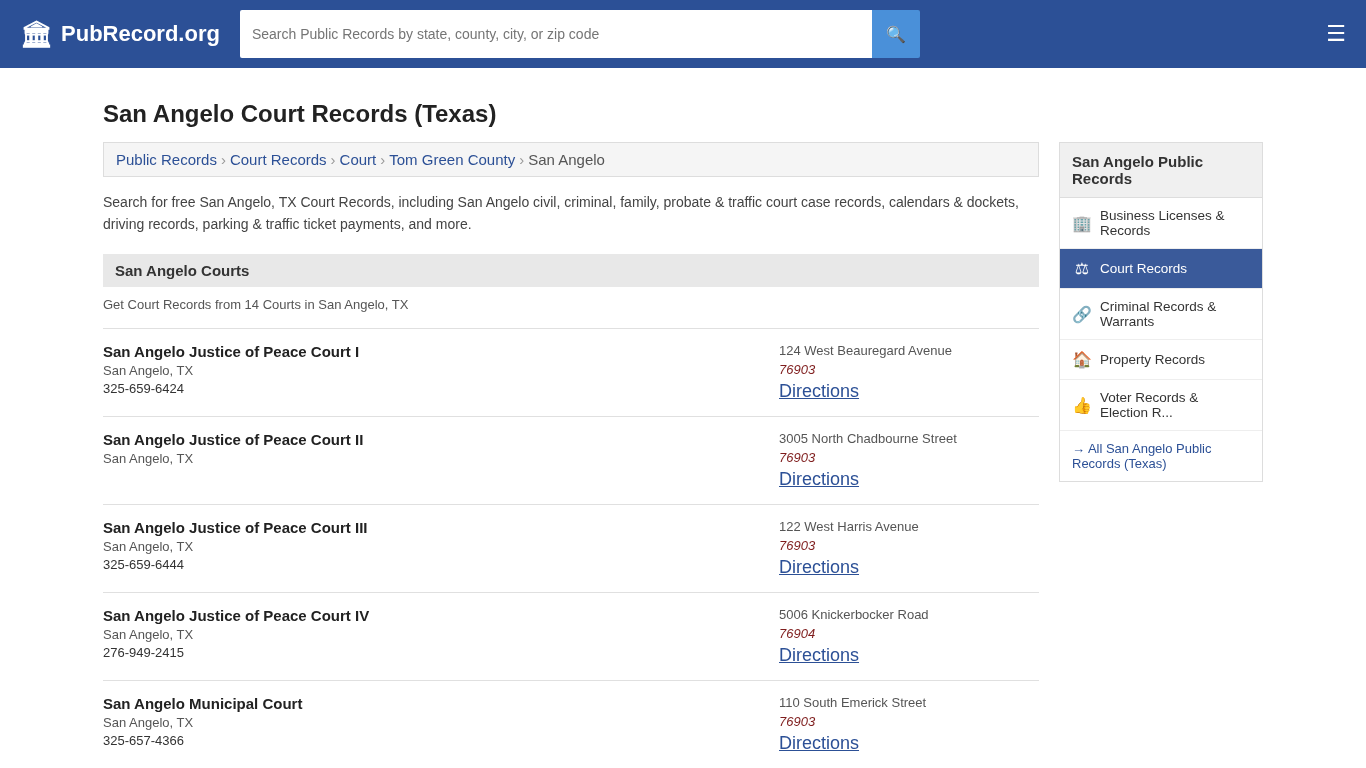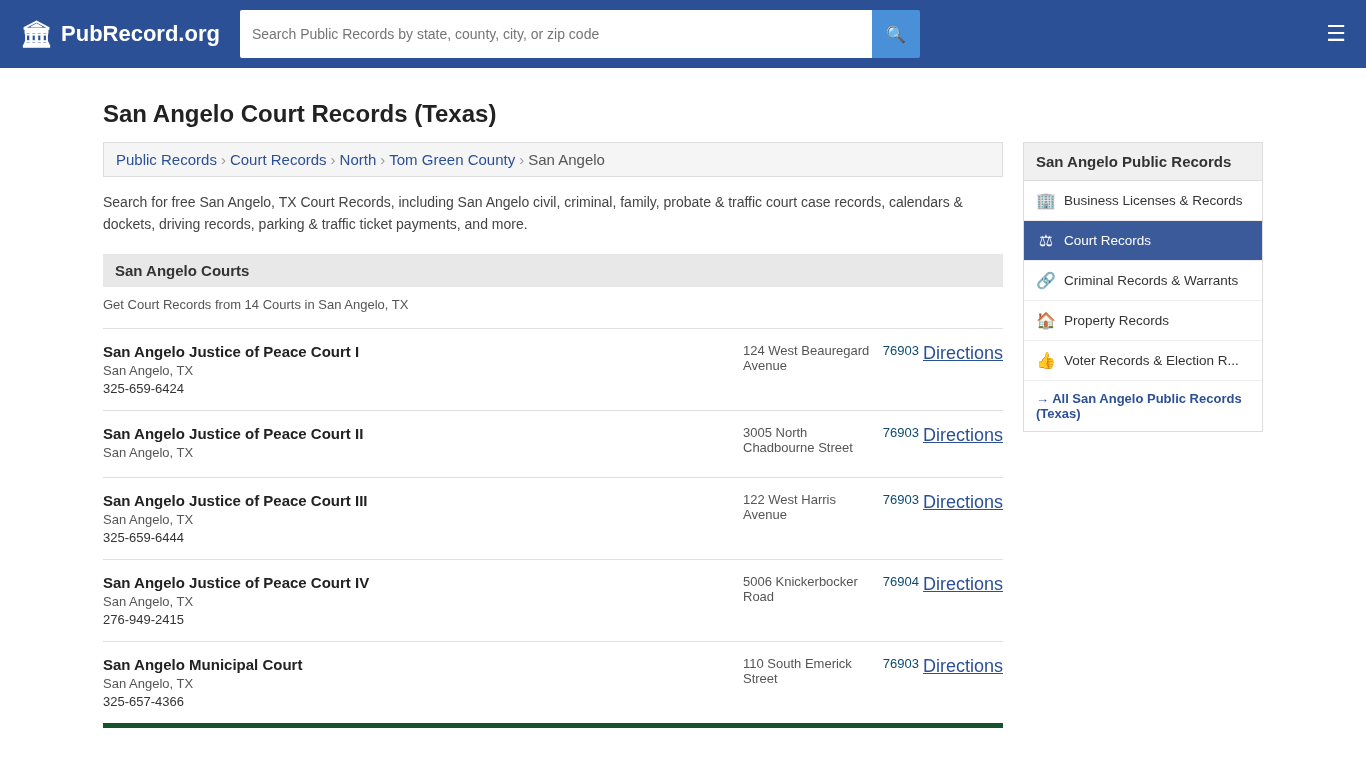--- a/index.html
+++ b/index.html
@@ -148,41 +148,42 @@
       color: #555;
       margin-bottom: 3px;
     }
     .court-phone {
       font-size: 13px;
       color: #333;
     }
     .court-address-col {
       width: 260px;
       display: flex;
-      flex-direction: row;
+      flex-direction: column;
       gap: 4px;
     }
     .court-street {
       font-size: 13px;
       color: #555;
     }
     .court-zip {
       font-size: 13px;
-      color: #0c4a6e;
+      color: #7f1d1d;
+      font-style: italic;
     }
     .directions-link {
       color: #2c5096;
       text-decoration: underline;
       font-size: 18px;
       cursor: pointer;
     }
 
     
     .sidebar {
-      width: 240px;
+      width: 204px;
       flex-shrink: 0;
     }
     .sidebar-title {
       background: #f0f0f0;
       border: 1px solid #ddd;
       padding: 10px 12px;
       font-size: 15px;
       font-weight: bold;
       color: #333;
       margin-bottom: 0;
@@ -217,21 +218,20 @@
     }
     .sidebar-item .item-label {
       font-size: 13.5px;
     }
     .sidebar-all-link {
       padding: 10px 12px;
       font-size: 13px;
       color: #2c5096;
       display: block;
       border-bottom: none;
-      font-weight: bold;
     }
   </style>
 </head>
 <body>
 
 <header class="header">
   <a class="logo-area" href="#">
     <span class="logo-icon">🏛</span>
     <span>PubRecord.org</span>
   </a>
@@ -251,21 +251,21 @@
 
   <div class="content-layout">
 
     <div class="left-content">
 
       <div class="breadcrumb">
         <a href="#">Public Records</a>
         <span class="sep">›</span>
         <a href="#">Court Records</a>
         <span class="sep">›</span>
-        <a href="#">North</a>
+        <a href="#">Court</a>
         <span class="sep">›</span>
         <a href="#">Tom Green County</a>
         <span class="sep">›</span>
         <span>San Angelo</span>
       </div>
 
       <p class="description">Search for free San Angelo, TX Court Records, including San Angelo civil, criminal, family, probate &amp; traffic court case records, calendars &amp; dockets, driving records, parking &amp; traffic ticket payments, and more.</p>
 
       <div class="section-header">San Angelo Courts</div>
 

